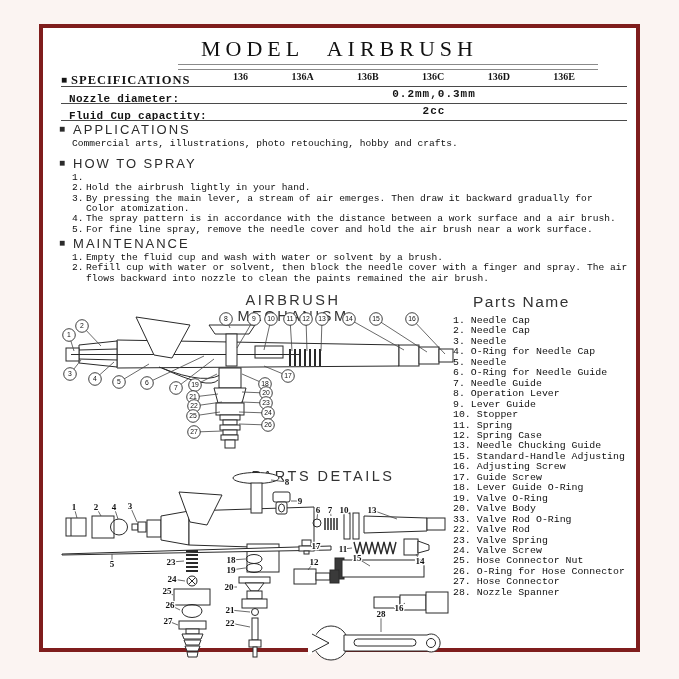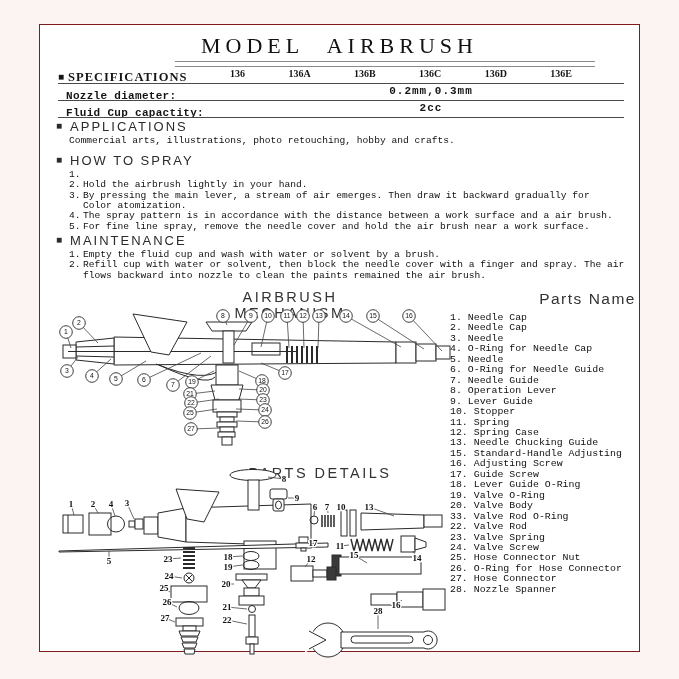--- a/index.html
+++ b/index.html
@@ -1,17 +1,17 @@
 <!DOCTYPE html>
 <html><head>
 <meta charset="utf-8">
 <style>
   html,body{margin:0;padding:0;}
   body{width:679px;height:679px;background:#fbf4f2;position:relative;font-family:"Liberation Sans",sans-serif;color:#151515;}
-  .frame{position:absolute;left:39px;top:24px;width:601px;height:628px;background:#ffffff;border:1px solid #7f1d1d;box-sizing:border-box;}
+  .frame{position:absolute;left:39px;top:24px;width:601px;height:628px;background:#ffffff;border:4px solid #7f1d1d;box-sizing:border-box;}
   .abs{position:absolute;}
   
   .title{left:0;right:0;top:8px;text-align:center;font-family:"Liberation Serif",serif;font-size:22px;letter-spacing:5px;word-spacing:14px;color:#111;}
   .title-rule{left:135px;width:420px;top:36px;height:4px;border-top:1px solid #8a8a8a;border-bottom:1px solid #8a8a8a;}
   
   .rule{height:0;border-top:1.2px solid #4a4a4a;left:18px;width:566px;}
   .spec-row1{top:42px;left:18px;right:14px;height:16px;}
   .spec-title{font-family:"Liberation Serif",serif;font-weight:bold;font-size:12.5px;letter-spacing:1px;margin-left:4px;}
   .bullet{font-size:10px;position:relative;top:-1px;}
   .models{position:absolute;left:172px;width:342px;top:1px;display:flex;justify-content:space-between;font-family:"Liberation Serif",serif;font-weight:bold;font-size:10px;}
@@ -24,21 +24,21 @@
   .sec0{top:94px;} .sec1{top:128px;} .sec2{top:208px;}
   .sec-head{display:flex;align-items:center;gap:6px;font-size:13px;letter-spacing:2px;color:#2b2b2b;line-height:15px;margin-bottom:2px;}
   .sec-items{padding-left:13px;font-family:"Liberation Mono",monospace;font-size:9.6px;line-height:10.35px;color:#101010;}
   .item{display:flex;}
   .item .num{width:14px;flex:0 0 14px;}
   
   .mech-head{left:150px;width:200px;top:264px;text-align:center;font-size:14.5px;letter-spacing:2.5px;color:#333;}
   .pd-head{left:200px;width:160px;top:440px;text-align:center;font-size:14.5px;letter-spacing:2.5px;color:#333;}
   
   .parts-name{left:410px;top:265px;width:186px;}
-  .pn-head{font-size:15.5px;letter-spacing:1.5px;color:#333;padding-left:20px;text-align:right;}
+  .pn-head{font-size:15.5px;letter-spacing:1.5px;color:#333;padding-left:20px;}
   .pn-list{list-style:none;margin:5px 0 0 0;padding:0;font-family:"Liberation Mono",monospace;font-size:9.9px;line-height:10.45px;color:#101010;}
   
   .mech-svg{left:16px;top:276px;width:395px;height:157px;}
   .parts-svg{left:16px;top:426px;width:400px;height:208px;}
   svg{overflow:visible;}
   .ln{stroke:#2a2a2a;stroke-width:1;fill:#fff;}
   .nf{stroke:#2a2a2a;stroke-width:1;fill:none;}
   .dark{fill:#3a3a3a;stroke:#2a2a2a;stroke-width:1;}
 </style>
 </head>

